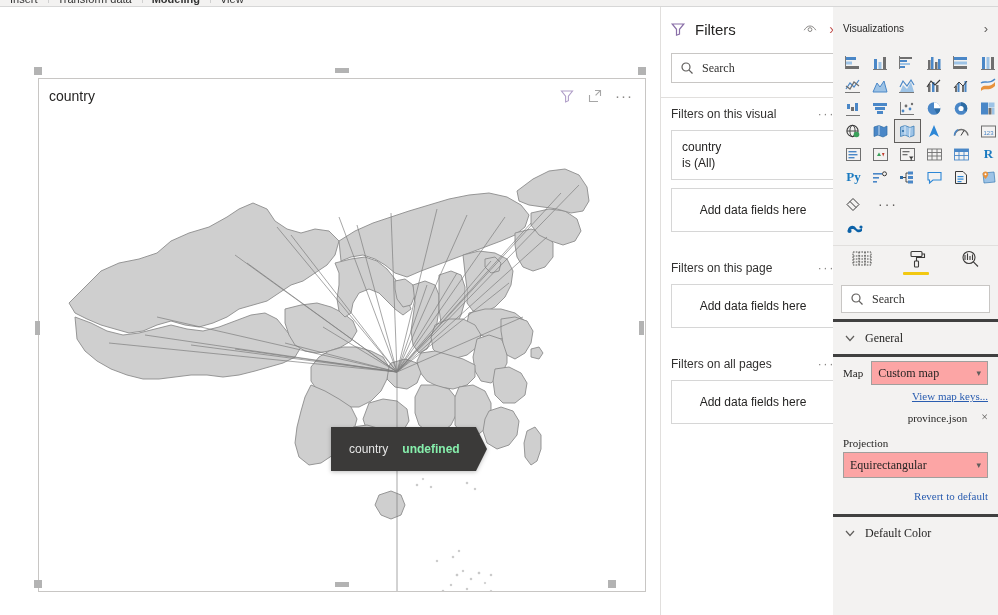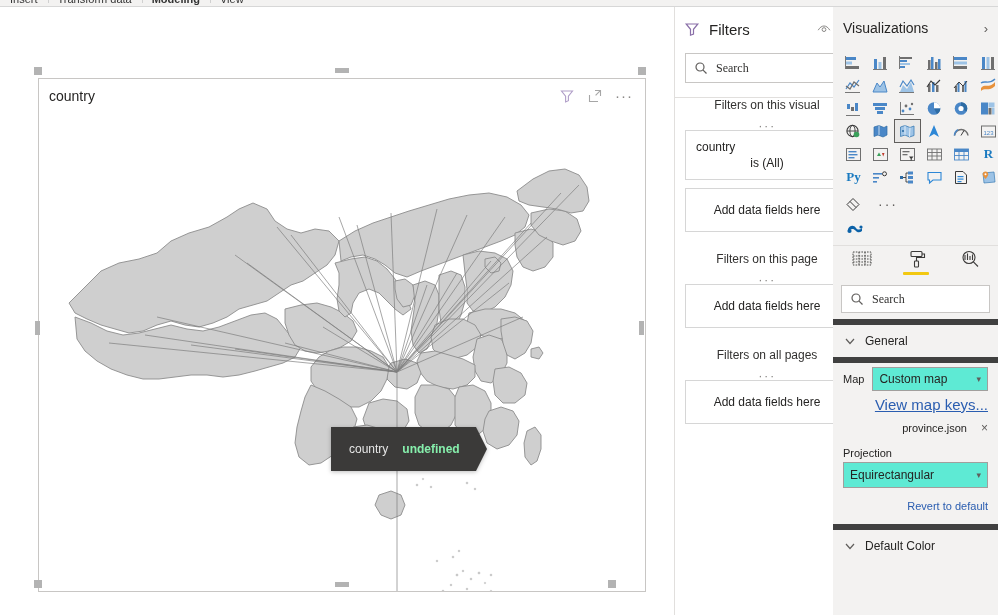--- a/index.html
+++ b/index.html
@@ -93,21 +93,21 @@
   .tooltip-arrow {
     position: absolute; right: -11px; top: 0;
     width: 0; height: 0;
     border-top: 22px solid transparent;
     border-bottom: 22px solid transparent;
     border-left: 11px solid #3b3a39;
   }
 
   
   .filters-pane {
-    position: absolute; top: 7px; left: 674px; width: 186px; height: 608px;
+    position: absolute; top: 7px; left: 660px; width: 186px; height: 608px;
     background: #ffffff;
     border-left: 1px solid #e1dfdd;
     border-right: 1px solid #e1dfdd;
   }
   .filters-header {
     display: flex; align-items: center; height: 44px; padding: 0 9px 0 9px;
   }
   .funnel-icon { width: 16px; height: 16px; margin-right: 9px; color: #8a6fa8; }
   .filters-title { font-size: 15px; color: #252423; flex: 1; }
   .fh-btn { width: 18px; height: 18px; color: #605e5c; cursor: pointer; margin-left: 6px; }
@@ -121,47 +121,47 @@
     display: flex; align-items: center; padding: 0 8px;
   }
   .fs-icon { width: 14px; height: 14px; color: #605e5c; margin-right: 8px; flex: 0 0 auto; }
   .fs-text { font-size: 12px; color: #323130; font-family: Liberation Serif, serif; }
   .filters-divider {
     margin-top: 14px; border-top: 1px solid #e1dfdd;
   }
   .filter-group { padding: 0 10px; }
   .fg-head {
     display: flex; align-items: center;
-    font-size: 12px; color: #323130; height: 32px; flex-direction: column;
+    font-size: 12px; color: #323130; height: 32px;
   }
   .fg-title { flex: 1; }
   .fg-dots { color: #8a8886; font-size: 13px; letter-spacing: 1.5px; line-height: 8px; cursor: pointer; }
   .fg-card {
     border: 1px solid #d6d6d6; background: #fff;
     padding: 8px 10px; margin-bottom: 8px;
   }
   .fg-card .line1 { font-size: 12px; color: #252423; line-height: 16px; }
-  .fg-card .line2 { font-size: 12px; color: #252423; line-height: 16px; text-align: center; }
+  .fg-card .line2 { font-size: 12px; color: #252423; line-height: 16px; }
   .fg-drop {
     border: 1px solid #d6d6d6; background: #fff;
     height: 44px; display: flex; align-items: center; justify-content: center;
     font-size: 12px; color: #252423; margin-bottom: 6px;
   }
   .fg-spacer { height: 14px; }
 
   
   .viz-pane {
     position: absolute; top: 7px; left: 833px; width: 165px; height: 608px;
     background: #f3f2f1;
   }
   .viz-header {
     display: flex; align-items: center; height: 42px; padding: 0 10px 0 10px;
     background: #f3f2f1;
   }
-  .viz-title { font-size: 14px; color: #252423; flex: 1; }
+  .viz-title { font-size: 10px; color: #252423; flex: 1; }
   .viz-chevron { font-size: 13px; color: #605e5c; cursor: pointer; }
   .viz-grid {
     padding: 2px 8px 4px 8px;
     display: grid; grid-template-columns: repeat(6, 1fr);
     gap: 1px 2px;
   }
   .viz-cell {
     width: 25px; height: 22px;
     display: flex; align-items: center; justify-content: center;
     cursor: pointer;
@@ -192,41 +192,42 @@
   }
   .fmt-underline.off { background: transparent; }
 
   .fmt-search {
     margin: 6px 8px 6px 8px; height: 28px;
     border: 1px solid #c8c6c4; background: #fff;
     display: flex; align-items: center; padding: 0 8px;
   }
   .fmt-body { position: relative; }
   .fmt-section {
-    border-top: 6px solid #404040;
+    border-top: 3px solid #404040;
     padding: 0 10px;
+    font-family: Liberation Serif, serif;
   }
   .fmt-sec-head {
     display: flex; align-items: center; height: 32px;
     font-size: 12px; color: #252423; cursor: pointer;
   }
   .chev {
     width: 14px; height: 14px; margin-right: 8px; color: #605e5c;
     display: inline-block;
   }
   .fmt-row { display: flex; align-items: center; padding: 4px 0 2px 0; }
   .fmt-label { font-size: 11px; color: #252423; margin-right: 8px; }
   .fmt-select {
-    flex: 1; height: 24px; border: 1px solid #a19f9d; background: #5eead4;
+    flex: 1; height: 24px; border: 1px solid #a19f9d; background: #fca5a5;
     display: flex; align-items: center; padding: 0 6px;
     font-size: 12px; color: #252423; cursor: pointer;
   }
   .fmt-select .cv { margin-left: auto; color: #605e5c; font-size: 9px; }
   .fmt-link {
-    text-align: right; font-size: 15px; color: #2a5db0;
+    text-align: right; font-size: 11px; color: #2a5db0;
     text-decoration: underline; cursor: pointer; padding: 3px 0 0 0;
   }
   .fmt-file {
     display: flex; align-items: center; justify-content: flex-end;
     gap: 14px; font-size: 11px; color: #252423; padding: 8px 0 4px 0;
   }
   .fmt-file .x { color: #605e5c; cursor: pointer; font-size: 12px; }
   .fmt-sub { font-size: 11px; color: #252423; padding: 8px 0 3px 0; }
   .fmt-revert {
     text-align: right; font-size: 11px; color: #2a5db0;

